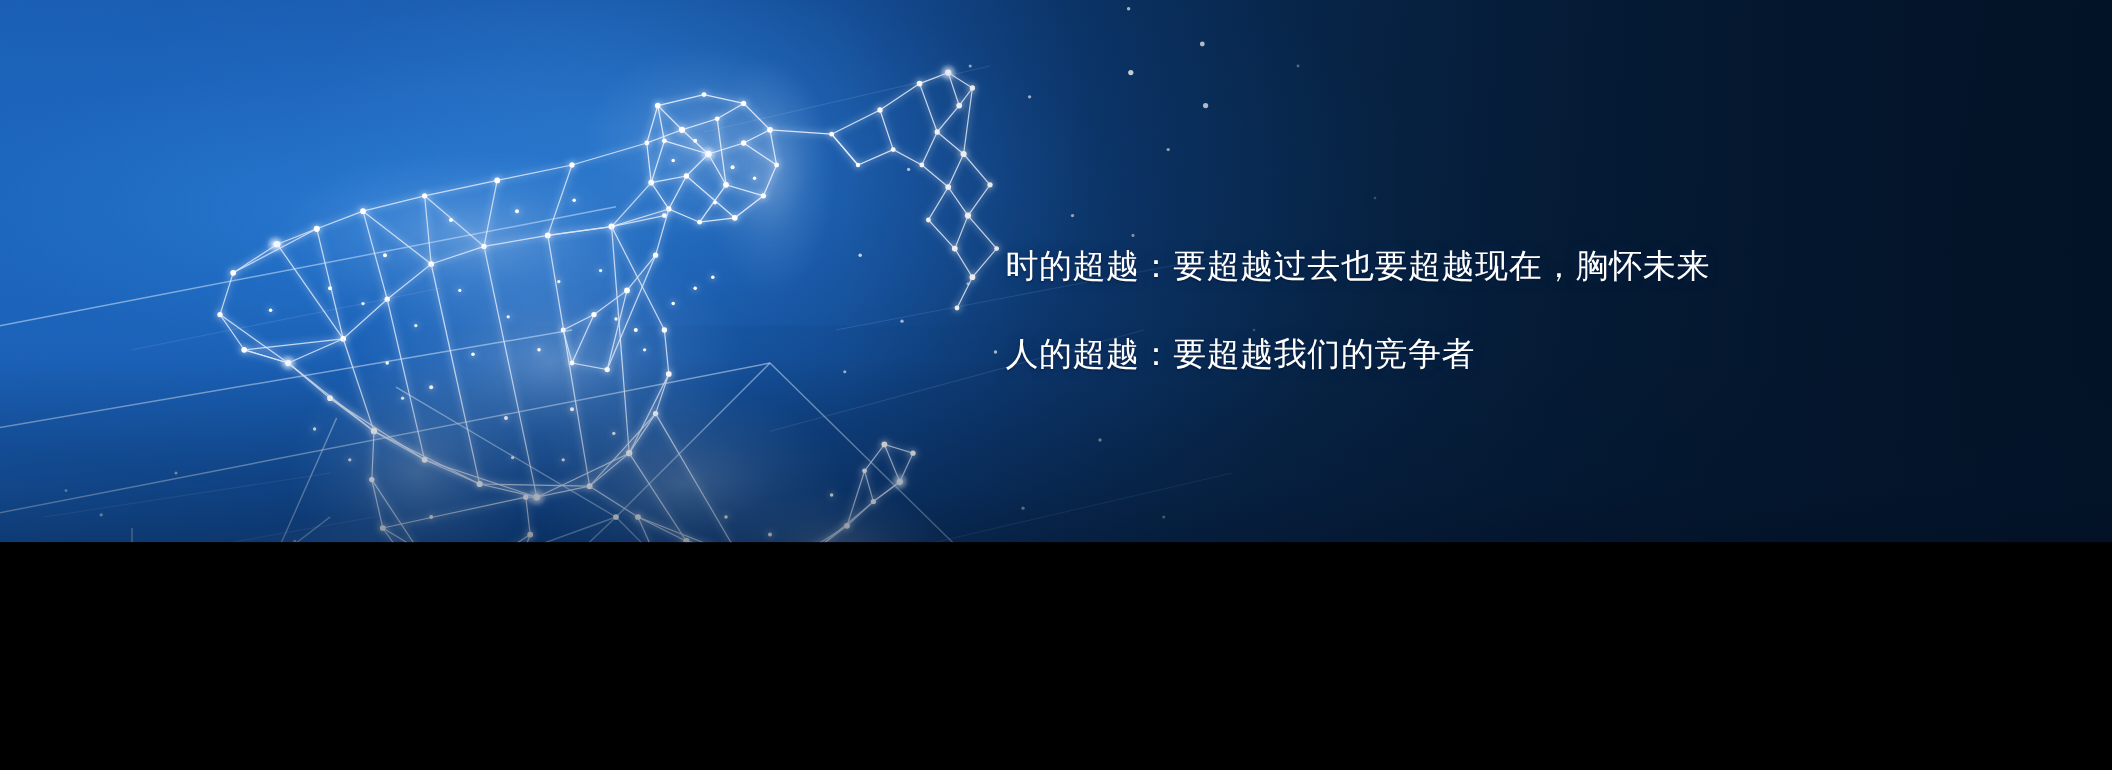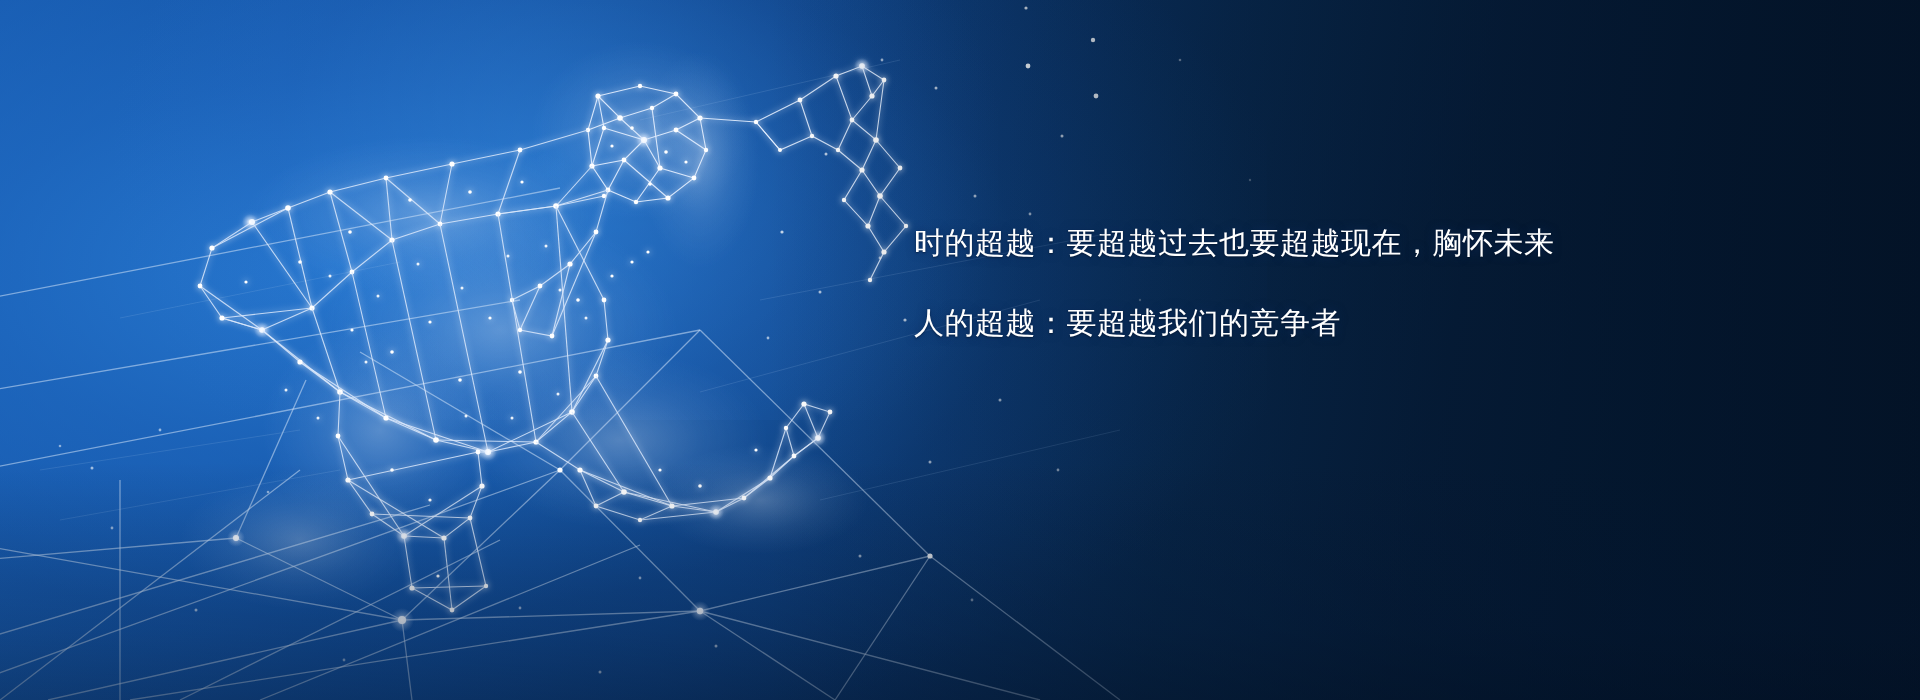--- a/index.html
+++ b/index.html
@@ -4,21 +4,21 @@
 <title>Corporate Banner</title>
 <style>
   html, body {
     margin: 0;
     padding: 0;
     background: #000;
   }
   #banner {
     position: relative;
     width: 1920px;
-    height: 700px;
+    height: 493px;
     overflow: hidden;
     font-family: "Liberation Sans", "DejaVu Sans", sans-serif;
     background: #0a2d5e;
     user-select: none;
   }
 
   
   .bg-base {
     position: absolute;
     inset: 0;

